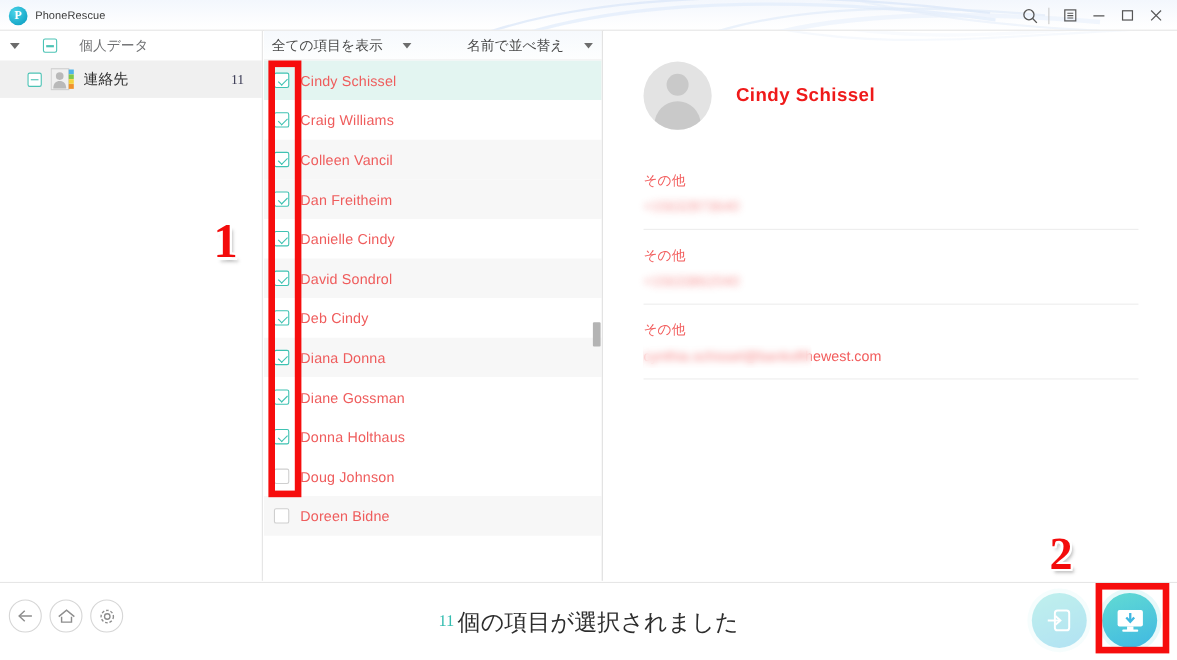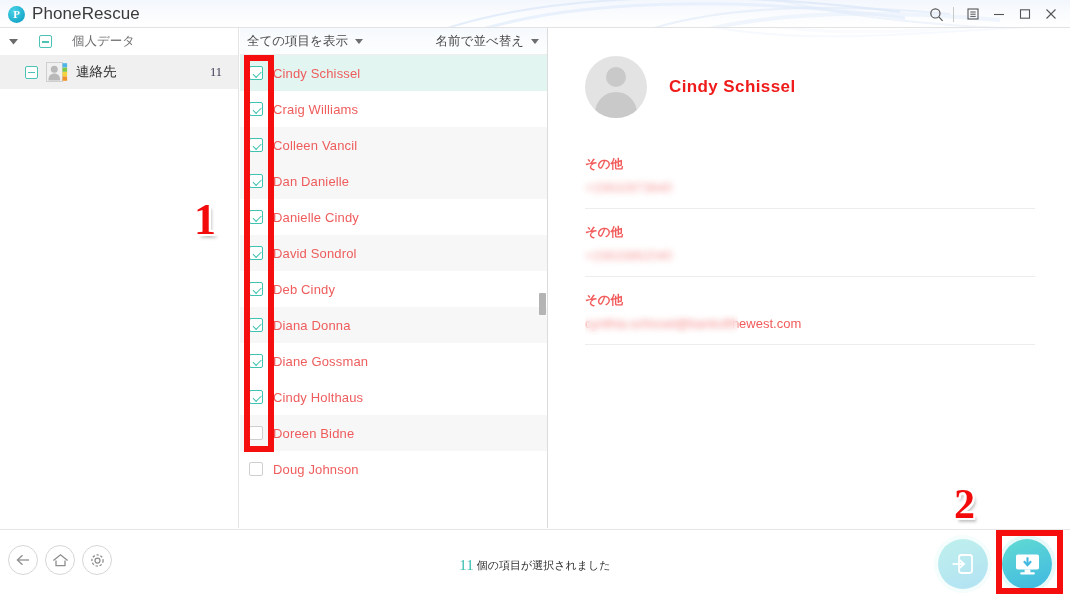--- a/index.html
+++ b/index.html
@@ -47,21 +47,21 @@
     display: flex; align-items: center; justify-content: center;
   }
   .logo-circle span {
     color: #ffffff;
     font-size: 11px;
     font-weight: bold;
     line-height: 1;
     font-family: "Liberation Serif", serif;
   }
   .brand-name {
-    font-size: 17px;
+    font-size: 10px;
     color: #3b3b3b;
     letter-spacing: .1px;
   }
 
   .winctrls {
     position: absolute;
     right: 6px; top: 0;
     height: 28px;
     display: flex; align-items: center;
     z-index: 3;
@@ -154,21 +154,21 @@
   }
   .list-header {
     height: 27px;
     display: flex; align-items: center;
     justify-content: space-between;
     padding: 0 8px 0 7px;
     background: linear-gradient(180deg,#f6f9fd 0%, #fdfefe 100%);
     border-bottom: 1px solid #ededed;
   }
   .lh-btn {
-    display: flex; align-items: center; gap: 7px;
+    display: flex; align-items: center; gap: 18px;
     font-size: 12.5px;
     color: #4a4a4a;
   }
   .lh-btn .tri {
     width: 0; height: 0;
     border-left: 4px solid transparent;
     border-right: 4px solid transparent;
     border-top: 5px solid #6d6d6d;
   }
 
@@ -285,21 +285,20 @@
   .field {
     border-bottom: 1px solid #ededed;
     padding-bottom: 11px;
     margin-bottom: 15px;
   }
   .field:last-child { margin-bottom: 0; }
   .field-label {
     font-size: 12.5px;
     color: #f25b5b;
     margin-bottom: 7px;
-    font-weight: bold;
   }
   .field-value {
     font-size: 13px;
     color: #f25b5b;
     height: 17px;
     white-space: nowrap;
   }
   .blur-full   { filter: blur(3.2px); opacity: .62; }
   .mask-wrap   { position: relative; display: inline-block; }
   .mask-wrap .mask-blur {
@@ -340,21 +339,21 @@
     pointer-events: none;
   }
   .statusline .cnt {
     color: #35bdb0;
     font-size: 15px;
     margin-right: 3px;
     font-family: "Liberation Serif", serif;
   }
   .statusline .txt {
     color: #2d2d2d;
-    font-size: 11px;
+    font-size: 21px;
   }
 
   .actionbtns {
     position: absolute;
     right: 18px; top: 9px;
     display: flex; align-items: center; gap: 14px;
   }
   .abtn {
     width: 50px; height: 50px;
     border-radius: 50%;
@@ -521,21 +520,21 @@
         <div class="row">
           <span class="cbx on"></span>
           <span class="row-name">Craig  Williams</span>
         </div>
         <div class="row alt">
           <span class="cbx on"></span>
           <span class="row-name">Colleen  Vancil</span>
         </div>
         <div class="row alt">
           <span class="cbx on"></span>
-          <span class="row-name">Dan  Danielle</span>
+          <span class="row-name">Dan  Freitheim</span>
         </div>
         <div class="row">
           <span class="cbx on"></span>
           <span class="row-name">Danielle  Cindy</span>
         </div>
         <div class="row alt">
           <span class="cbx on"></span>
           <span class="row-name">David  Sondrol</span>
         </div>
         <div class="row">
@@ -545,29 +544,29 @@
         <div class="row alt">
           <span class="cbx on"></span>
           <span class="row-name">Diana  Donna</span>
         </div>
         <div class="row">
           <span class="cbx on"></span>
           <span class="row-name">Diane  Gossman</span>
         </div>
         <div class="row">
           <span class="cbx on"></span>
-          <span class="row-name">Cindy Holthaus</span>
+          <span class="row-name">Donna Holthaus</span>
+        </div>
+        <div class="row">
+          <span class="cbx"></span>
+          <span class="row-name">Doug  Johnson</span>
         </div>
         <div class="row alt">
           <span class="cbx"></span>
           <span class="row-name">Doreen  Bidne</span>
-        </div>
-        <div class="row">
-          <span class="cbx"></span>
-          <span class="row-name">Doug  Johnson</span>
         </div>
       </div>
 
     <div class="scrolltrack">
       <div class="scrollthumb"></div>
     </div>
   </div>
 
   <div class="detail">
     <svg class="detail-swirls" viewBox="0 0 521 60" preserveAspectRatio="none">

